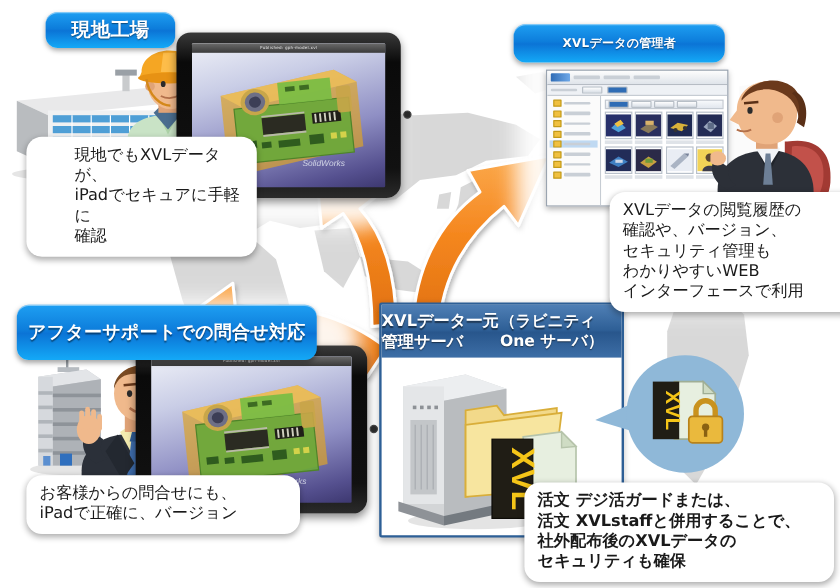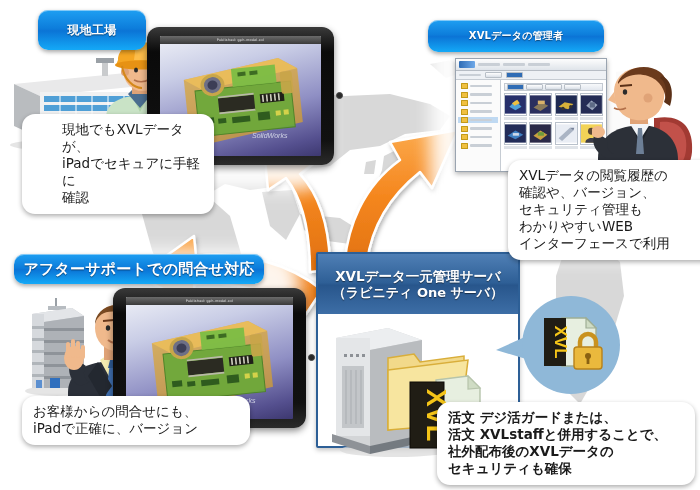--- a/index.html
+++ b/index.html
@@ -29,36 +29,36 @@
     border-radius:10px;
     background:linear-gradient(180deg,#1e9ff2 0%,#0d7ddb 46%,#0b74d6 52%,#14a9f7 100%);
     box-shadow:0 2px 4px rgba(0,0,0,.35), inset 0 1px 0 rgba(255,255,255,.45);
     color:#ffffff;
     font-weight:bold;
     display:flex;align-items:center;justify-content:center;
     text-shadow:0 1px 1px rgba(0,0,0,.45);
     letter-spacing:.2px;
     z-index:30;
   }
-  #pill-factory{left:38px;top:10px;width:108px;height:40px;font-size:12px;}
+  #pill-factory{left:38px;top:10px;width:108px;height:30px;font-size:16px;}
   #pill-admin{left:428px;top:20px;width:176px;height:32px;font-size:10px;}
-  #pill-support{left:14px;top:254px;width:250px;height:30px;font-size:15px;}
+  #pill-support{left:14px;top:254px;width:250px;height:46px;font-size:15px;}
 
   
   #server-box{
     left:316px;top:252px;width:200px;height:192px;
     background:#ffffff;border:2px solid #2d5f96;border-radius:2px;
     box-shadow:0 2px 5px rgba(0,0,0,.25);
     z-index:20;
   }
   #server-title{
-    height:60px;width:100%;
+    height:44px;width:100%;
     background:linear-gradient(180deg,#4f7fb5 0%,#2e5f96 48%,#28568c 52%,#3d6ea6 100%);
     color:#fff;font-weight:bold;font-size:13.5px;line-height:1.25;
-    display:flex;flex-direction:column;align-items:center;justify-content:center;
+    display:flex;flex-direction:row;align-items:center;justify-content:center;
     text-shadow:0 1px 1px rgba(0,0,0,.5);
     box-sizing:border-box;padding-top:2px;
   }
   #server-title .l2{font-size:13px;}
   #server-body{position:relative;height:146px;}
 
   
   .bubble{
     position:absolute;
     background:#ffffff;border-radius:13px;

